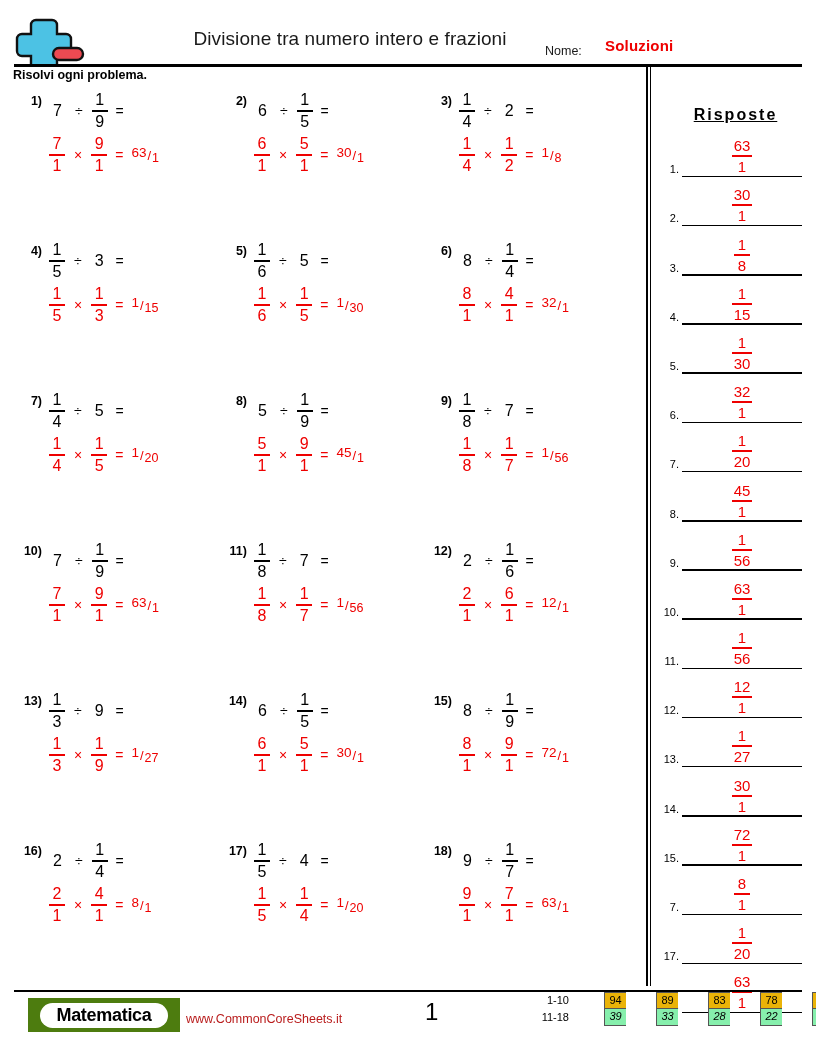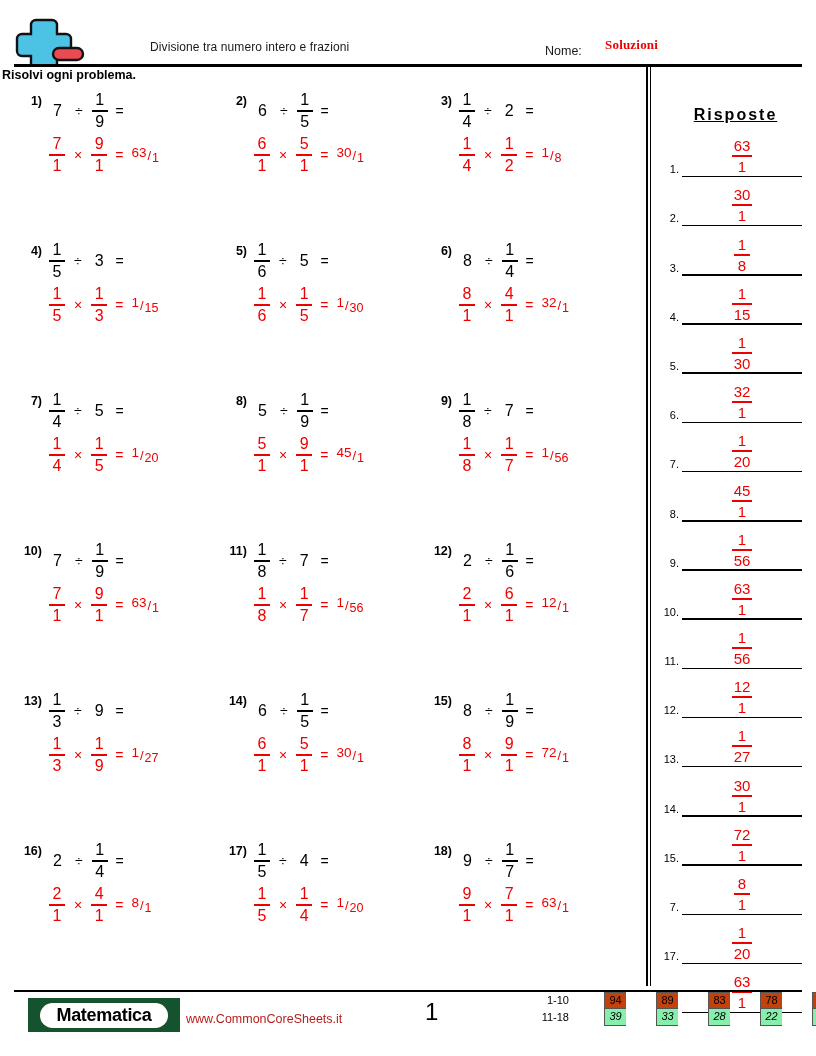--- a/index.html
+++ b/index.html
@@ -12,36 +12,36 @@
     position: relative;
     overflow: hidden;
   }
   .page { position: relative; width: 816px; height: 1056px; }
 
   
   .header { position: absolute; left:0; top:0; width:816px; height:66px; }
   .logo { position:absolute; left:14px; top:16px; width:74px; height:48px; }
   .logo svg { display:block; }
   .title {
-    position:absolute; left:150px; top:40px; width:400px;
-    font-size:12px; color:#1a1a1a; letter-spacing:0.1px;
+    position:absolute; left:150px; top:28px; width:400px;
+    text-align:center; font-size:19px; color:#1a1a1a; letter-spacing:0.1px;
   }
   .name-label {
     position:absolute; left:545px; top:44px; font-size:12.5px; color:#1a1a1a;
   }
   .name-value {
-    position:absolute; left:605px; top:37px; font-size:13px;
-    font-weight:bold; color:#ee0000; letter-spacing:0.2px;font-family:Liberation Serif, serif;
+    position:absolute; left:605px; top:37px; font-size:15px;
+    font-weight:bold; color:#ee0000; letter-spacing:0.2px;
   }
   .header-rule {
     position:absolute; left:14px; top:64px; width:788px; height:3px; background:#000;
   }
 
   .instructions {
-    position:absolute; left:2px; top:68px; font-size:12.5px;
+    position:absolute; left:13px; top:68px; font-size:12.5px;
     font-weight:bold; color:#000;
   }
 
   
   .divider { position:absolute; left:646px; top:66px; width:5px; height:920px; }
   .divider i { position:absolute; top:0; width:1.5px; height:100%; background:#000; }
   .divider i:nth-child(1){ left:0; }
   .divider i:nth-child(2){ left:3.5px; }
 
   
@@ -96,41 +96,41 @@
     position:absolute; left:27px; bottom:3px; width:120px;
     display:flex; justify-content:center; color:#ee0000;
   }
   .aval .frac .num, .aval .frac .den { font-size:15px; }
   .aval .frac .bar { height:2px; }
 
   
   .footer-rule { position:absolute; left:14px; top:990px; width:788px; height:2px; background:#000; }
   .brand {
     position:absolute; left:28px; top:998px; height:34px; width:152px;
-    background:#14532d; display:flex; align-items:center; justify-content:center;
+    background:#4d7c0f; display:flex; align-items:center; justify-content:center;
   }
   .brand span {
     display:block; background:#fff; color:#000; font-weight:bold; font-size:18px;
     border-radius:17px; padding:2px 16px; letter-spacing:-0.3px;
   }
   .site {
     position:absolute; left:186px; top:1012px; font-size:12.5px; color:#b91c1c;
   }
   .pageno {
     position:absolute; left:425px; top:998px; font-size:24px; color:#000;
   }
 
   .scale { position:absolute; left:530px; top:992px; }
   .srow { display:flex; align-items:stretch; height:17px;gap:30px; }
   .srow .slab {
     width:44px; text-align:right; padding-right:5px; font-size:11px; line-height:17px; color:#000;
   }
   .cell {
     width:22px; border:1px solid #555; border-right:none; text-align:center;
-    font-size:11px; line-height:15px; background:#c2410c; color:#000;
+    font-size:11px; line-height:15px; background:#eab308; color:#000;
   }
   .cell.last { border-right:1px solid #555;margin-top:18px; }
   .cell.hl { background:#86efac; }
   .srow.r2 .cell { border-top:none;font-style:italic; }
 </style>
 </head>
 <body>
 
 <div class="page">
 

